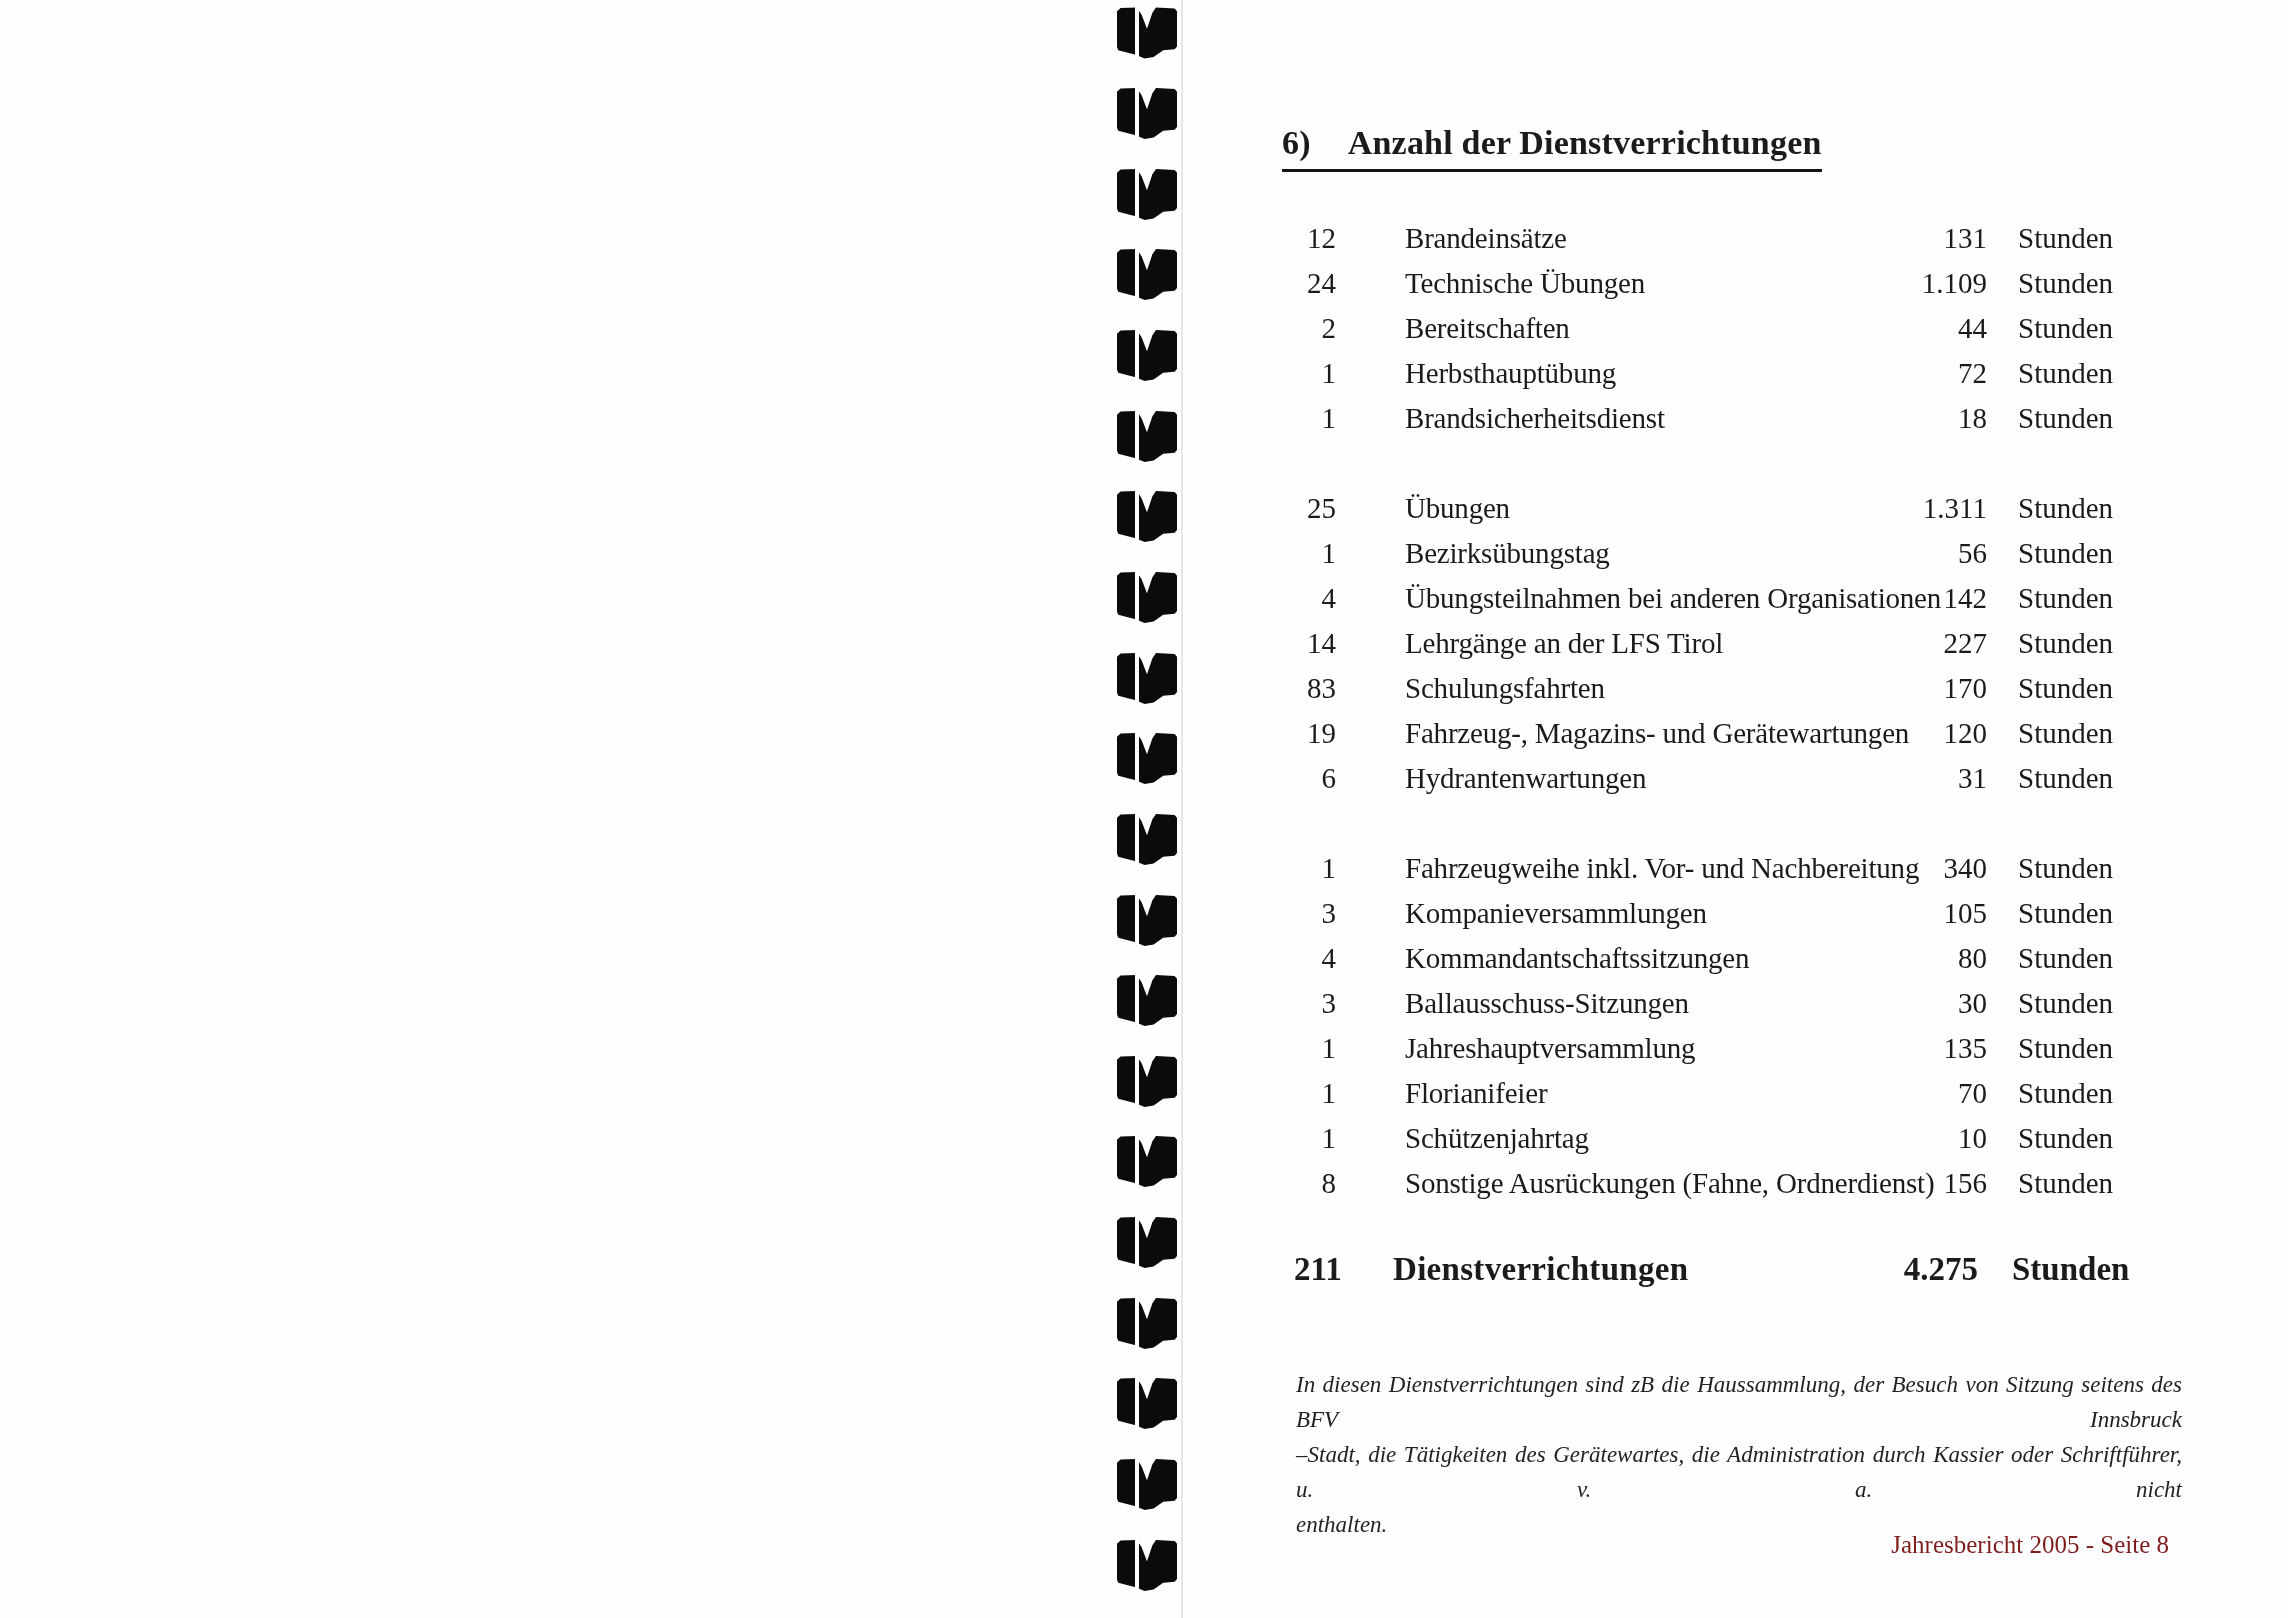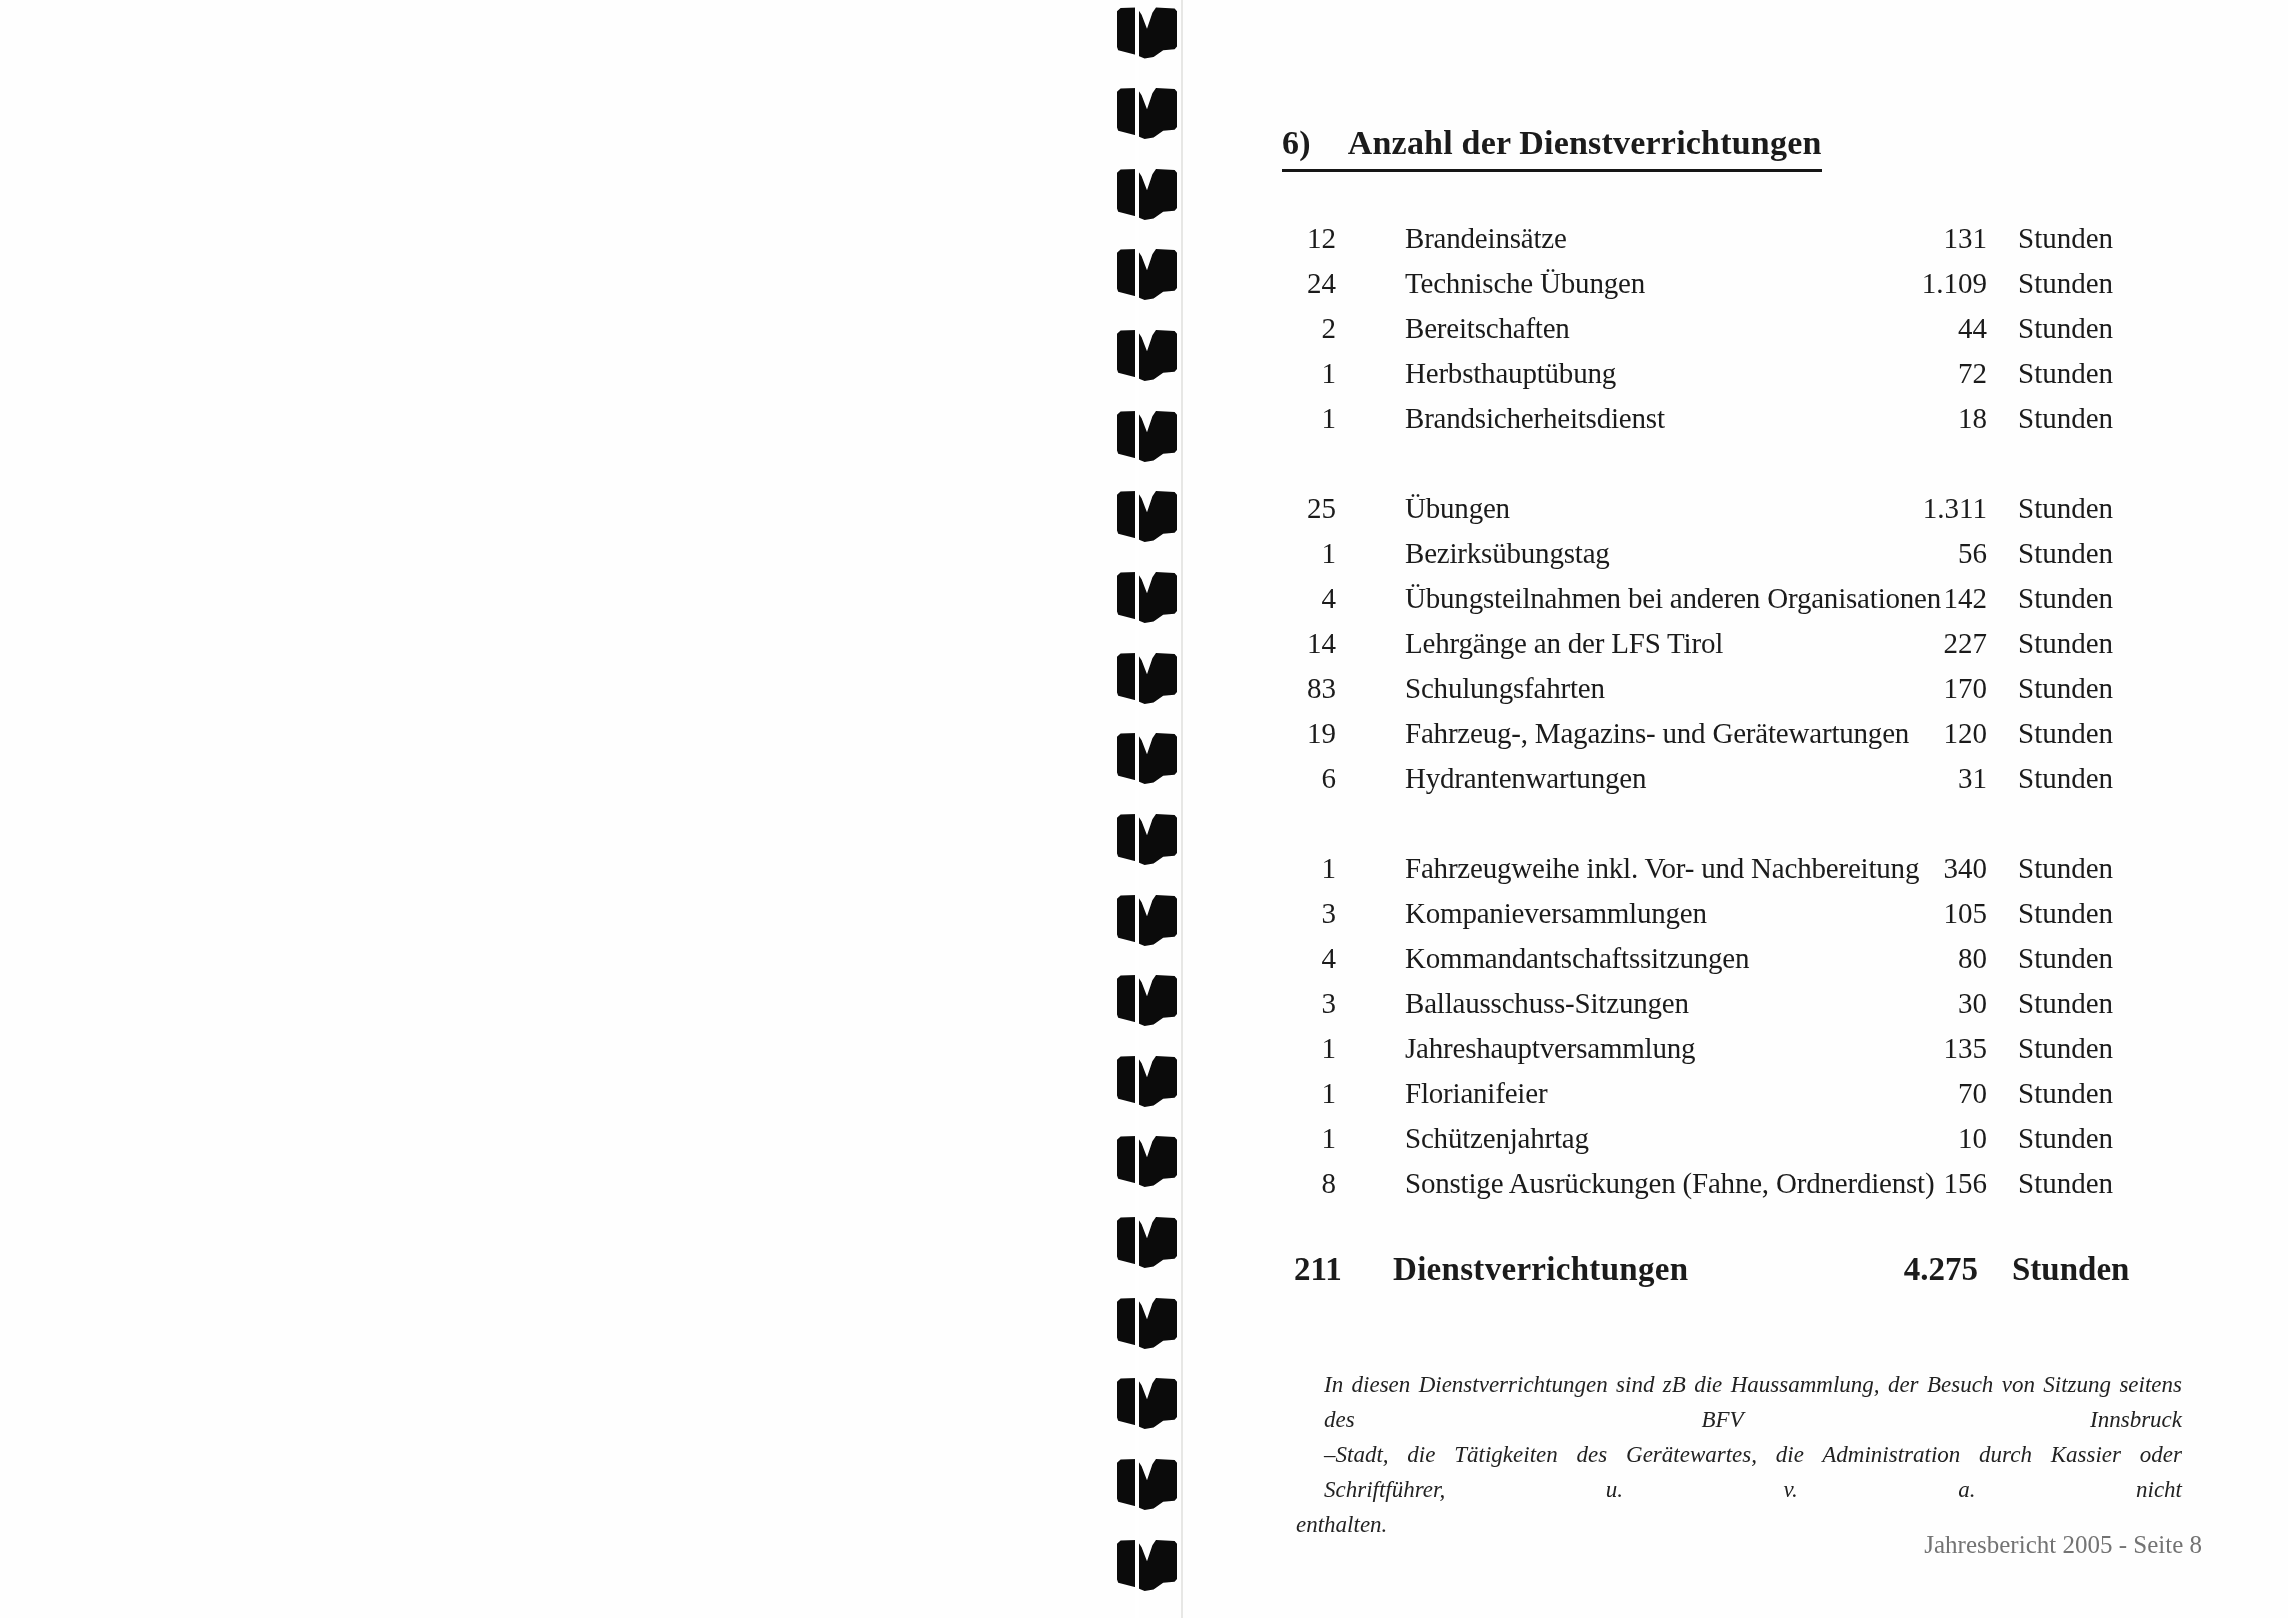--- a/index.html
+++ b/index.html
@@ -60,26 +60,26 @@
   .t-hours{left:1818px;width:160px;text-align:right;}
   .t-unit{left:2012px;}
 
   
   .footnote{
     position:absolute;left:1296px;top:1367px;width:886px;
     font-size:23px;font-style:italic;line-height:35px;
     color:#222;
   }
   .footnote .fn-line{white-space:normal;}
-  .footnote .fn-justify{text-align:justify;text-align-last:justify;margin-left:28px;}
+  .footnote .fn-justify{text-align:justify;text-align-last:justify;}
 
   
   .page-footer{
-    position:absolute;left:1329px;top:1531px;width:873px;
-    text-align:right;font-size:25px;color:#737373;
+    position:absolute;left:1296px;top:1531px;width:873px;
+    text-align:right;font-size:25px;color:#7f1d1d;
   }
 </style>
 </head>
 <body>
 
 <div class="page">
 
   <div class="binding">
       <div class="tooth" style="top: 6.5px; background: rgb(11, 11, 11);"></div>
       <div class="tooth" style="top: 87px; background: rgb(11, 11, 11);"></div>

